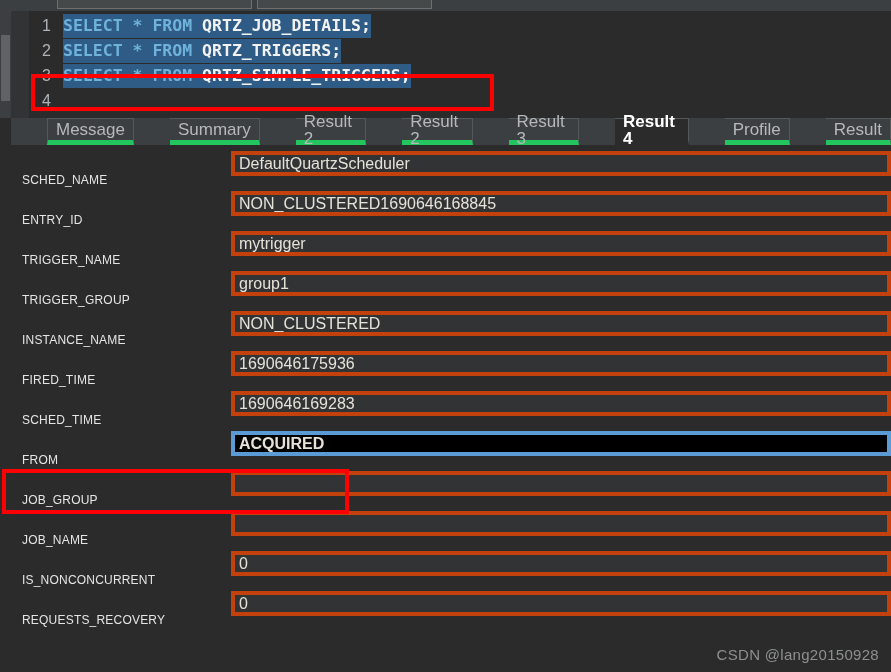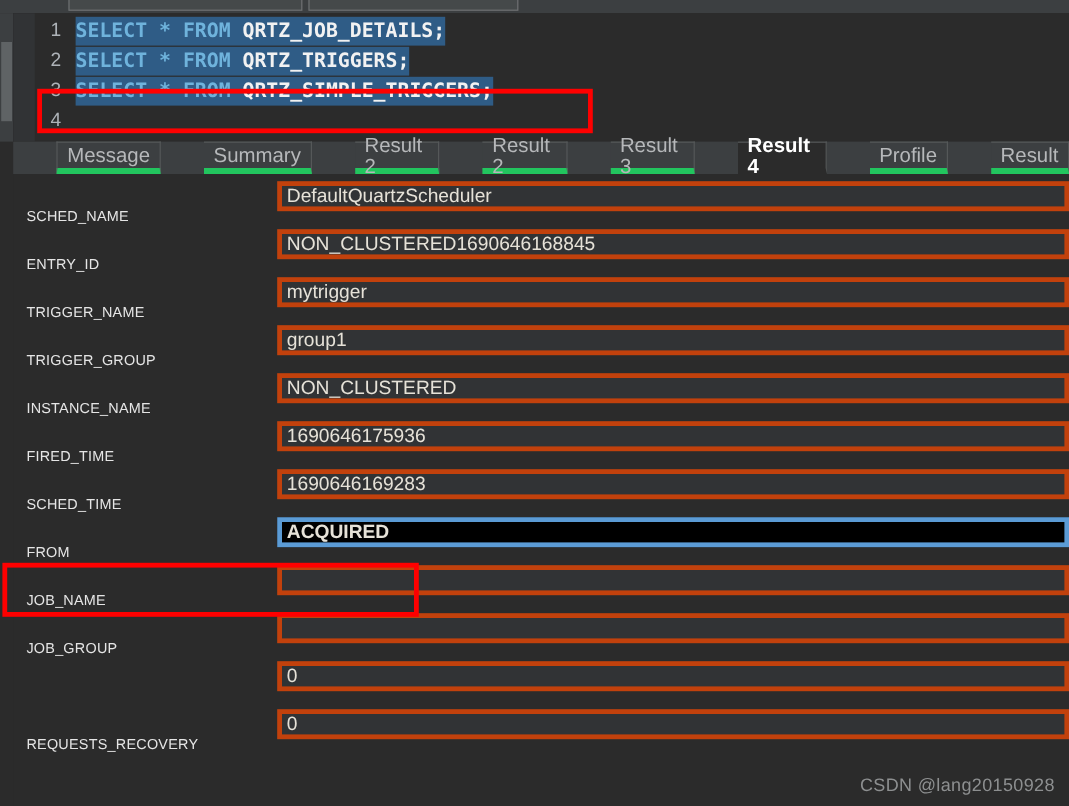--- a/index.html
+++ b/index.html
@@ -209,28 +209,29 @@
       </div>
       <div class="row">
         <div class="label">SCHED_TIME</div>
         <div class="field">1690646169283</div>
       </div>
       <div class="row">
         <div class="label">FROM</div>
         <div class="field focused">ACQUIRED</div>
       </div>
       <div class="row">
+        <div class="label">JOB_GROUP</div>
+        <div class="field"></div>
+      </div>
+      <div class="row">
         <div class="label">JOB_NAME</div>
         <div class="field"></div>
       </div>
       <div class="row">
-        <div class="label">JOB_GROUP</div>
-        <div class="field"></div>
-      </div>
-      <div class="row">
+        <div class="label">IS_NONCONCURRENT</div>
         <div class="field">0</div>
       </div>
       <div class="row">
         <div class="label">REQUESTS_RECOVERY</div>
         <div class="field">0</div>
       </div>
     </div>
 
   <div class="annot annot-sql"></div>
   <div class="annot annot-state"></div>

